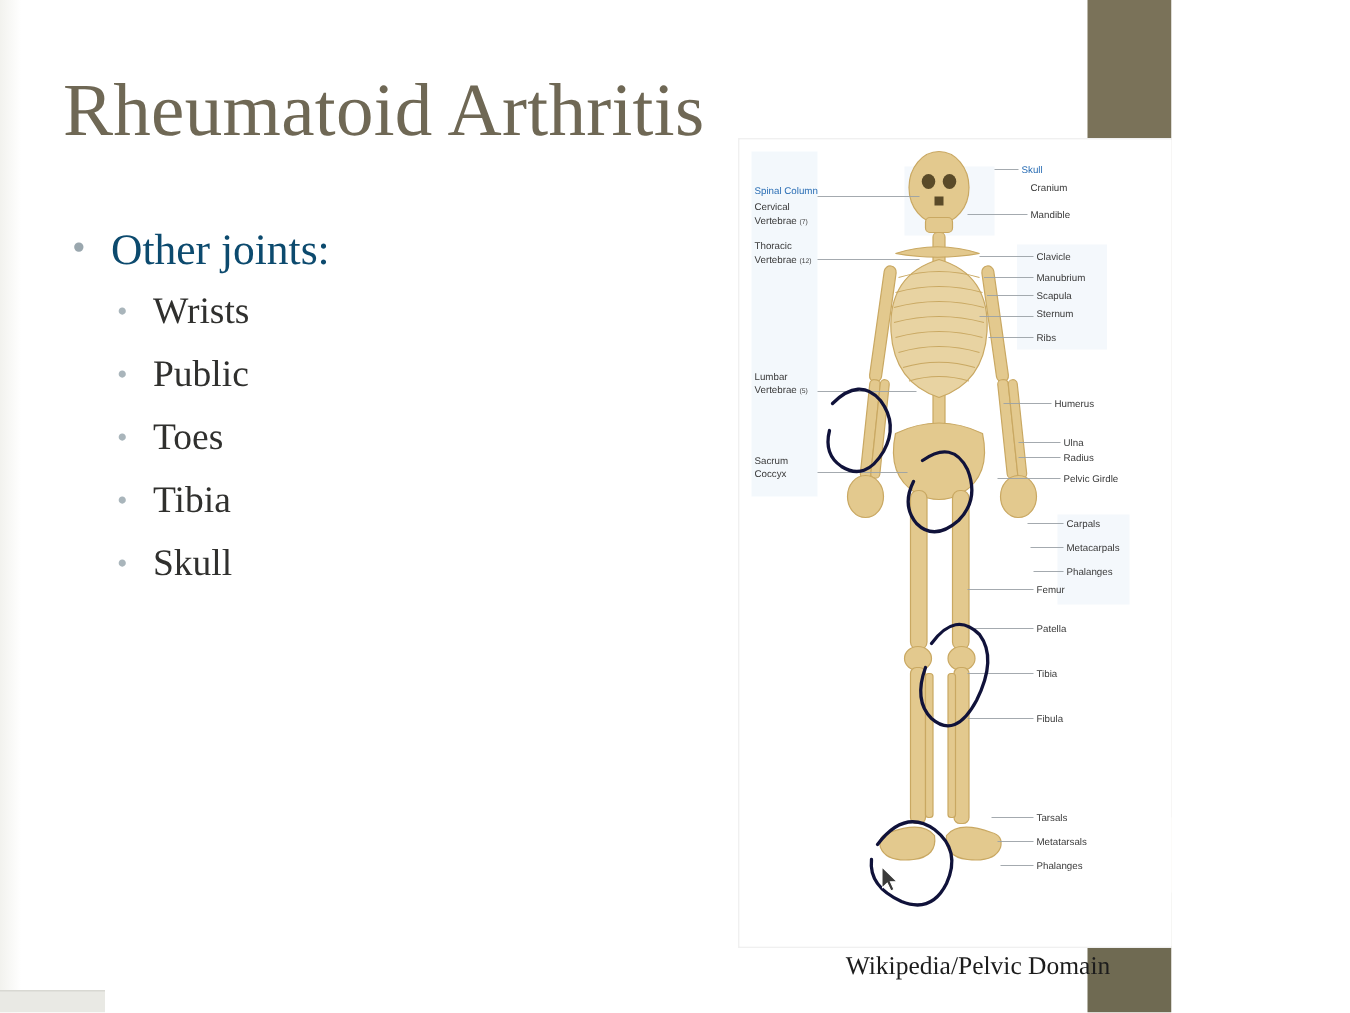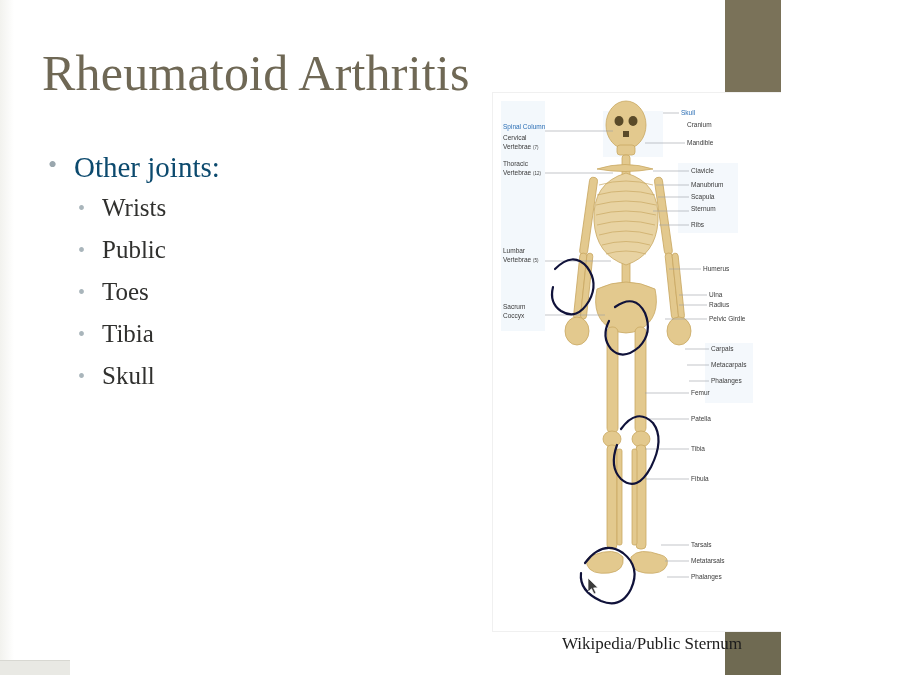--- a/index.html
+++ b/index.html
@@ -322,20 +322,20 @@
 
       <g fill="none" stroke="#10123a" stroke-width="2.2" stroke-linecap="round">
         <path d="M62 176 q18 -18 32 -2 q12 16 2 34 q-12 20 -28 10 q-12 -8 -8 -24"></path>
         <path d="M122 214 q20 -14 30 6 q8 20 -6 34 q-16 14 -28 2 q-10 -12 -2 -28"></path>
         <path d="M128 336 q16 -22 32 -6 q12 16 -2 44 q-14 26 -30 12 q-12 -12 -4 -34"></path>
         <path d="M92 470 q18 -24 38 -10 q18 14 8 36 q-10 20 -30 12 q-22 -10 -20 -28"></path>
       </g>
     </svg>
   </div>
 
-  <div class="caption">Wikipedia/Public  Sternum</div>
+  <div class="caption">Wikipedia/Pelvic  Domain</div>
 
   <svg class="cursor" viewBox="0 0 12 18">
     <polygon points="0,0 0,14 3.5,10.7 6,16 8,15 5.6,9.9 10,9.8" fill="#3b3b3b" stroke="#ffffff" stroke-width="0.7"></polygon>
   </svg>
 
   <div class="bottom-artifact"></div>
 </div>
 
 </body></html>

